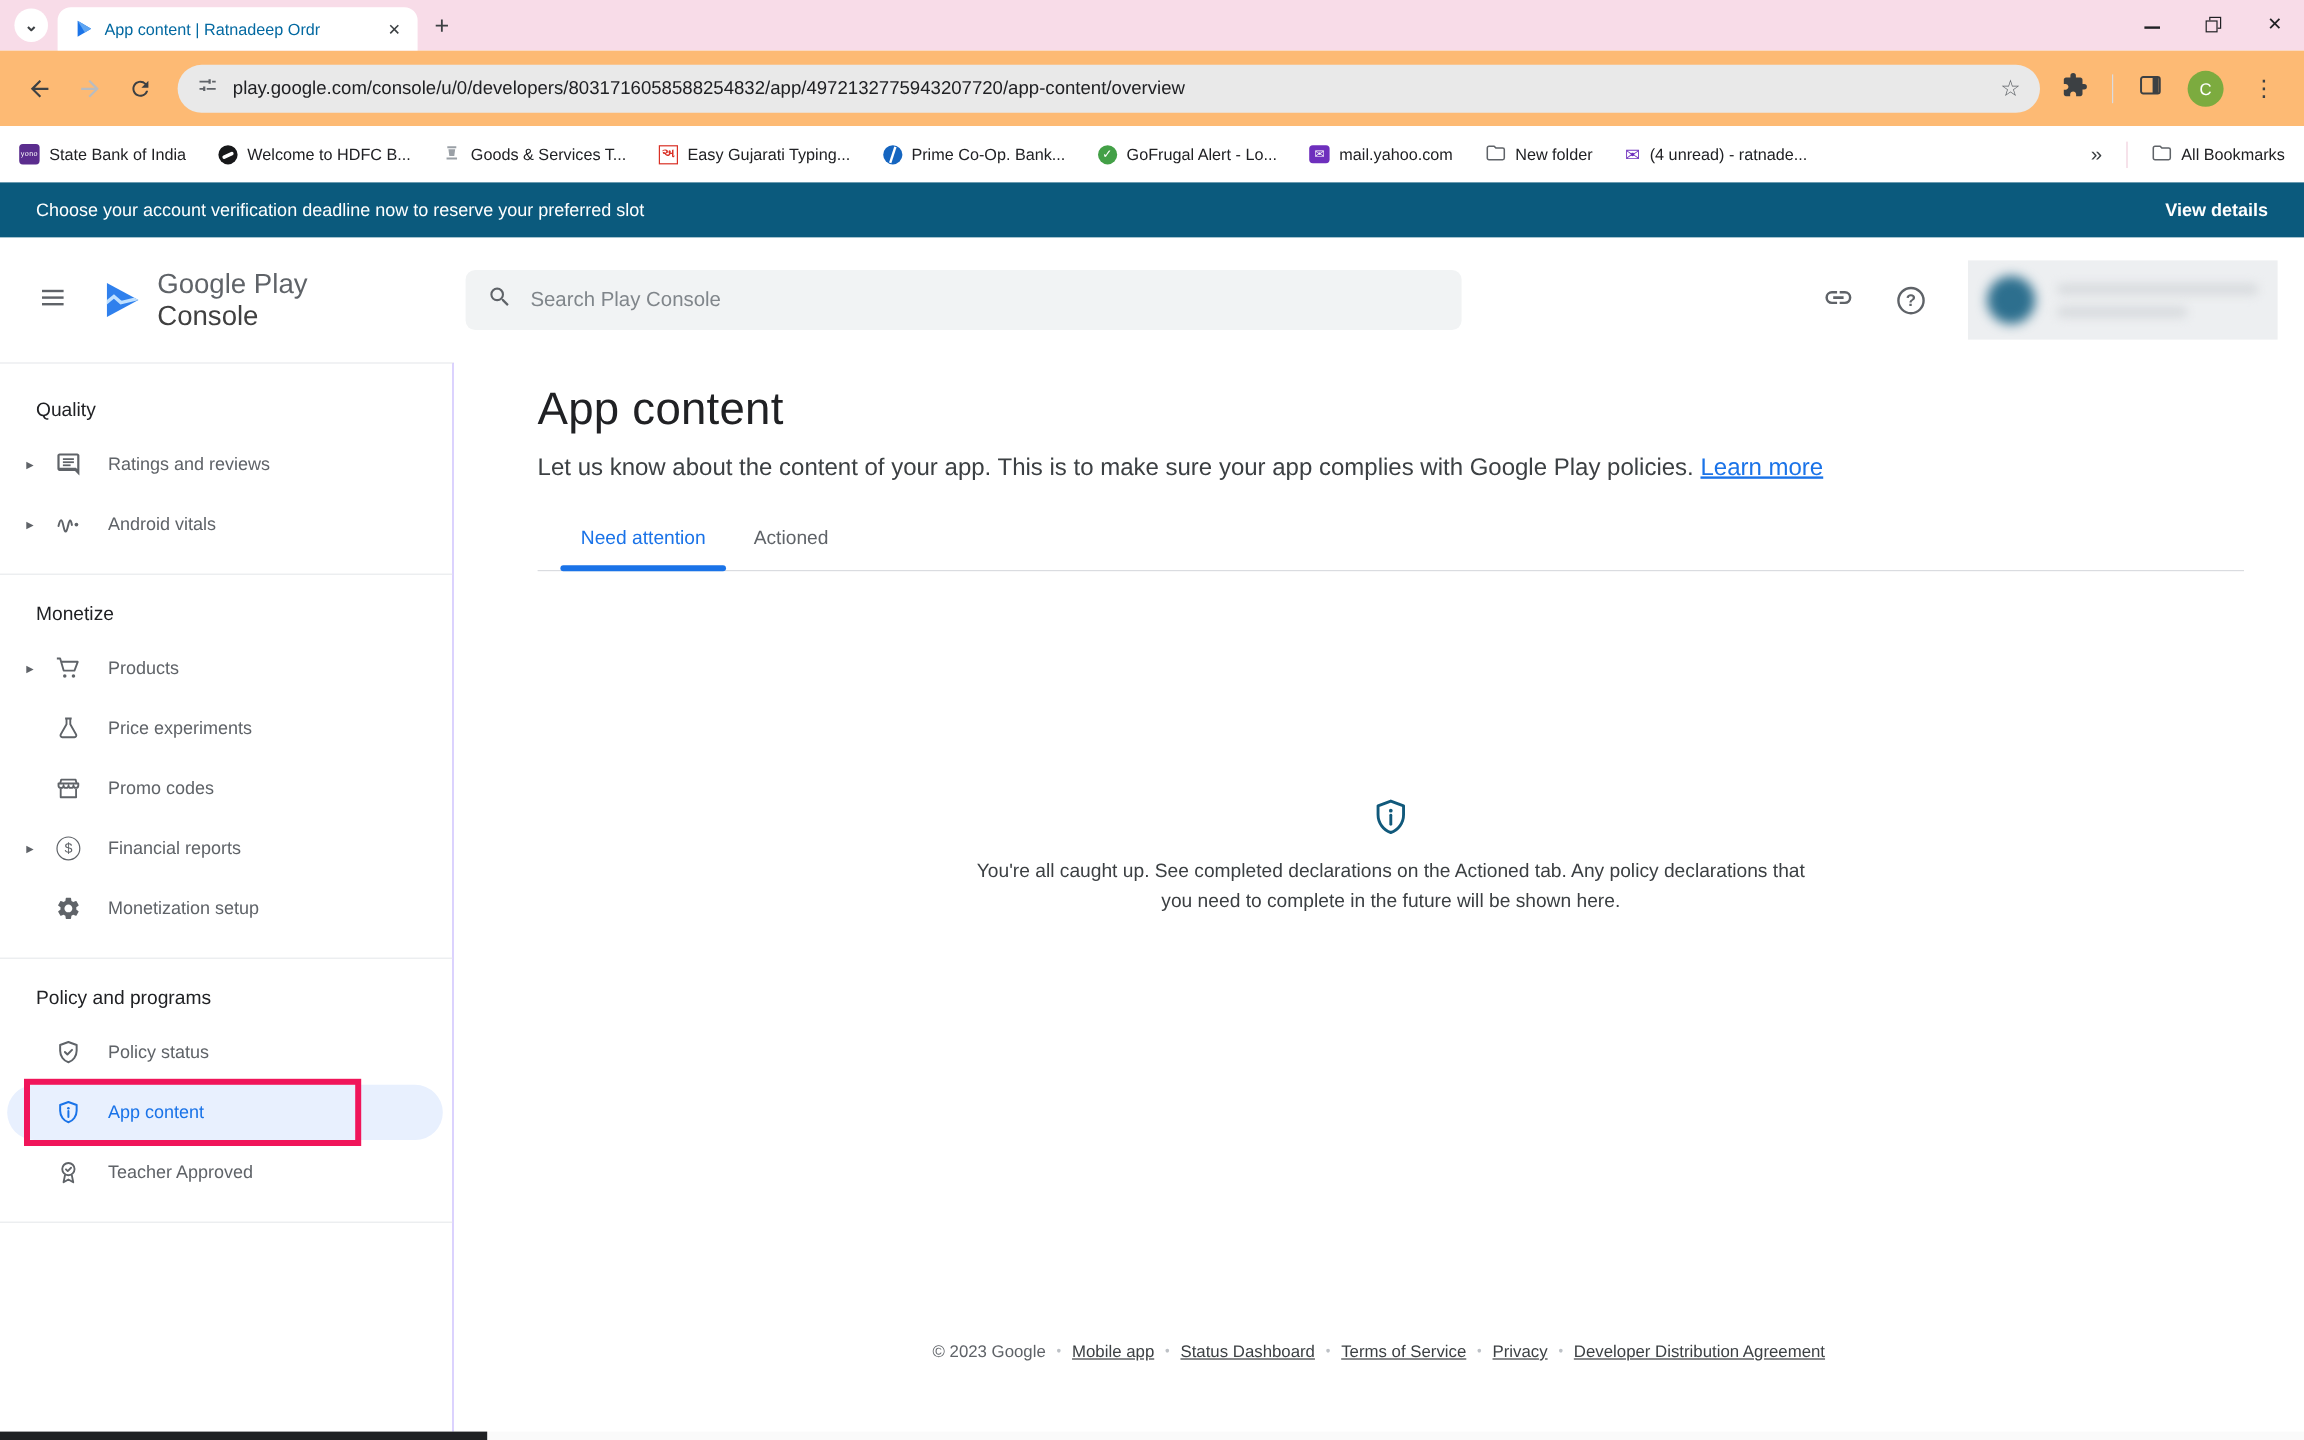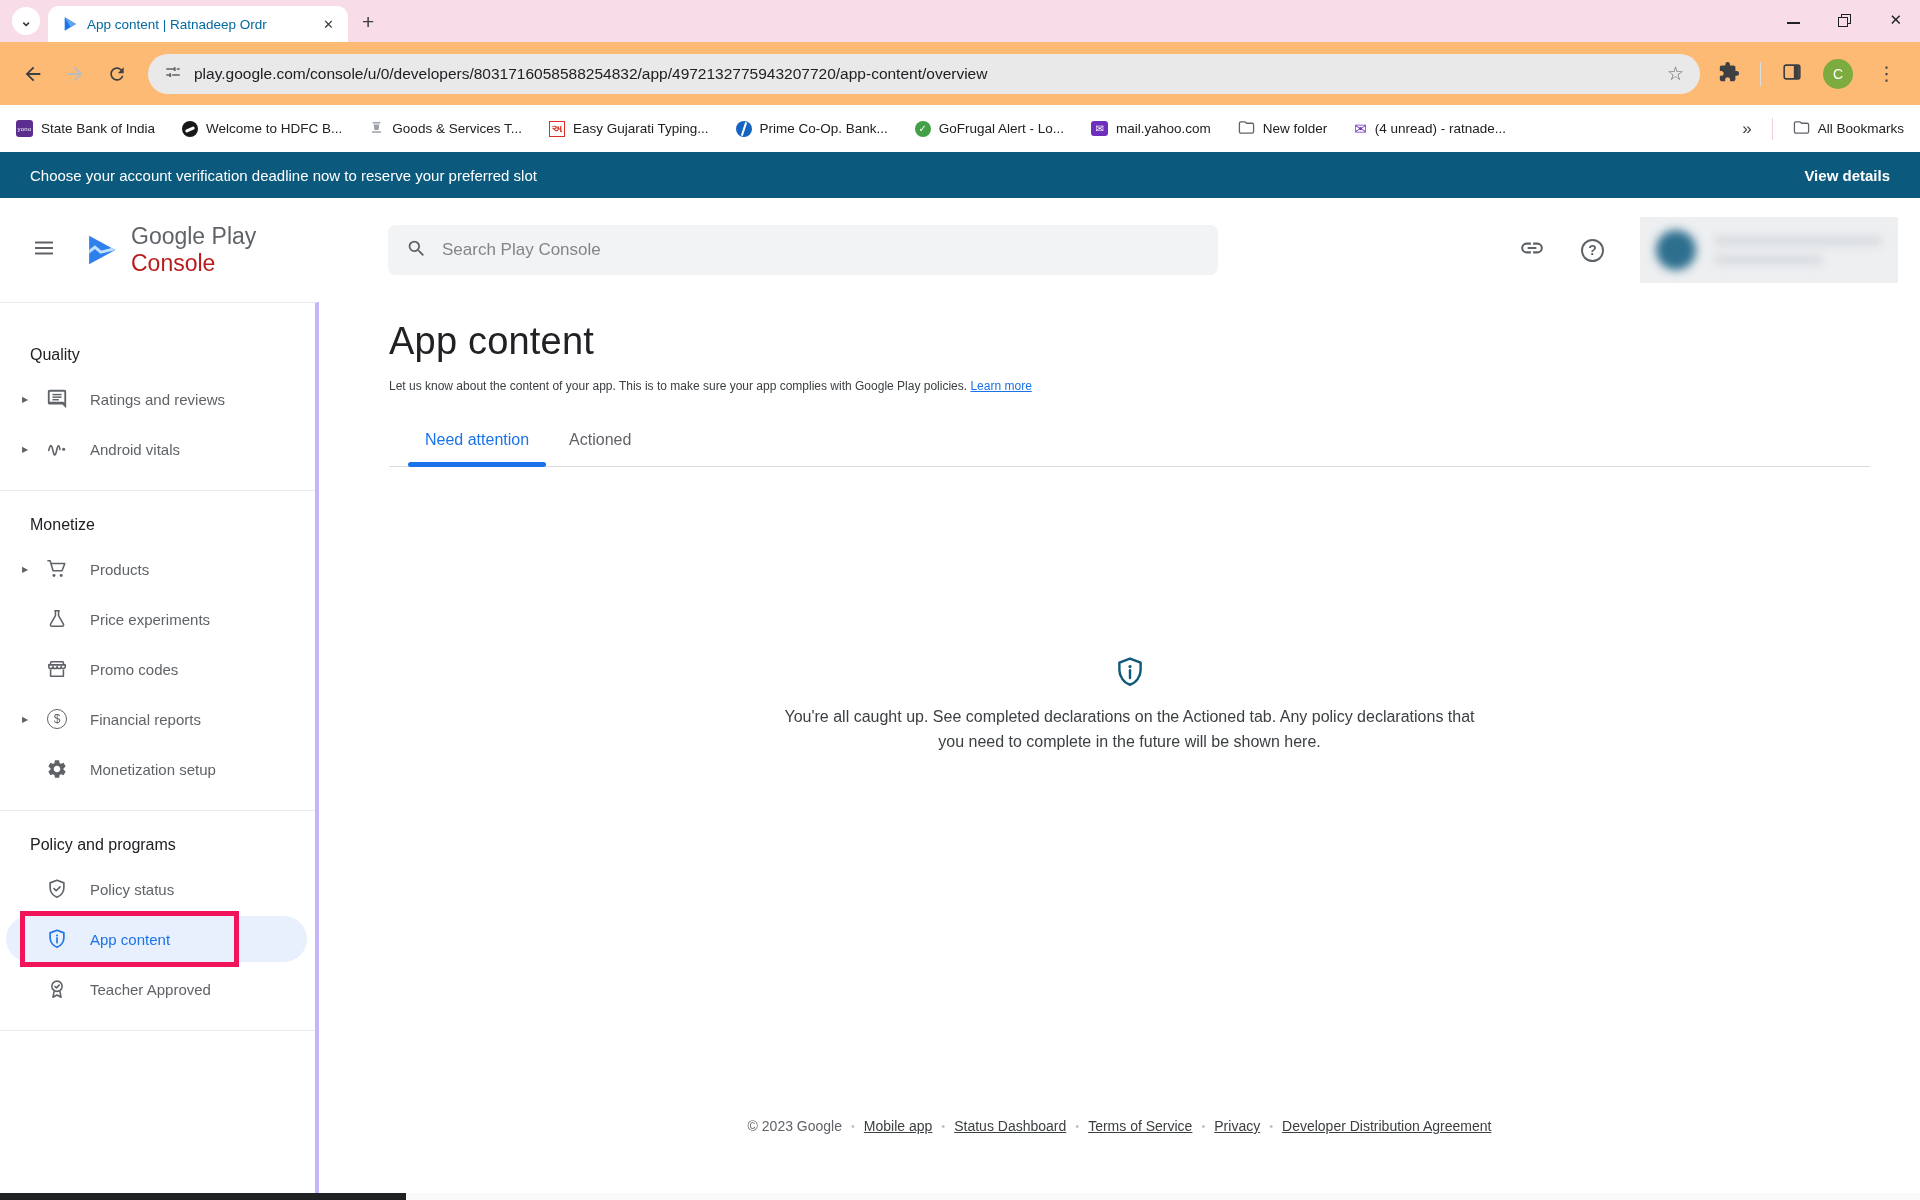--- a/index.html
+++ b/index.html
@@ -56,56 +56,56 @@
   
   .banner { height:46px; background:#0b5a7d; color:#fff; display:flex; align-items:center; padding:0 30px; font-size:15px; }
   .banner-action { margin-left:auto; font-weight:bold; font-size:15px; }
 
   
   .app-header { height:104px; display:flex; align-items:center; background:#fff; }
   .header-left { width:330px; display:flex; align-items:center; padding-left:32px; gap:28px; flex-shrink:0; }
   .logo { display:flex; align-items:center; gap:12px; }
   .logo-text { font-size:23px; }
   .logo-gray { color:#5f6368; }
-  .logo-blue { color:#b91c1c; }
+  .logo-blue { color:#404040; }
   .search-pill { width:830px; height:50px; background:#f1f3f4; border-radius:8px; margin-left:58px;
      display:flex; align-items:center; padding:0 18px; gap:15px; }
   .search-placeholder { font-size:17px; color:#80868b; }
   .header-right { margin-left:auto; display:flex; align-items:center; gap:36px; padding-right:22px; }
   .help-circle { width:23px; height:23px; border:2px solid #5f6368; border-radius:50%; color:#5f6368;
      display:flex; align-items:center; justify-content:center; font-size:14px; font-weight:bold; }
   .profile-chip { width:258px; height:66px; background:#edeff1; display:flex; align-items:center; padding:0 16px; gap:18px; overflow:hidden; }
   .p-avatar { width:40px; height:40px; border-radius:50%; background:#2d6f8e; filter:blur(5px); flex-shrink:0; }
   .p-lines { flex:1; display:flex; flex-direction:column; gap:9px; }
   .p-line { height:10px; background:#d9dcdf; border-radius:5px; filter:blur(4px); }
   .p-line.short { width:65%; }
 
   
   .layout { display:flex; height:898px; }
-  .sidebar { width:319px; flex-shrink:0; border-top:1px solid #e8eaed; border-right:4px solid #c4b5fd; padding-top:18px; }
+  .sidebar { width:378px; flex-shrink:0; border-top:1px solid #e8eaed; border-right:1px solid #c4b5fd; padding-top:6px; }
   .section-title { font-size:16px; color:#202124; padding:25px 0 10px 30px; }
   .nav-item { height:50px; display:flex; align-items:center; padding-left:10px; position:relative; }
   .caret-slot { width:30px; display:flex; align-items:center; justify-content:center; }
   .caret-glyph { font-size:8px; color:#5f6368; }
   .nav-icon { width:26px; display:flex; align-items:center; justify-content:center; margin-left:4px; }
   .nav-label { font-size:15px; color:#5f6368; margin-left:20px; }
   .nav-item.selected::before { content:""; position:absolute; left:6px; right:8px; top:2px; bottom:2px;
      background:#e8f0fe; border-radius:24px; }
   .nav-item.selected .nav-label { color:#1a73e8; position:relative; }
   .nav-item.selected .nav-icon { position:relative; }
   .nav-item > * { position:relative; }
   .side-divider { height:1px; background:#e8eaed; margin-top:16px; }
   .dollar-circle { width:20px; height:20px; border:1.9px solid #5f6368; border-radius:50%; color:#5f6368;
      font-size:12px; display:flex; align-items:center; justify-content:center; }
   .annotation-box { position:absolute; left:20px; right:76px; top:-3px; bottom:-3px; border:5px solid #f0155a; z-index:5; }
 
   
   .main { flex:1; padding:18px 50px 0 70px; position:relative; }
   .page-title { font-size:38px; font-weight:400; color:#202124; letter-spacing:.2px; }
-  .page-desc { margin-top:16px; font-size:12px; color:#3c4043; }
+  .page-desc { margin-top:16px; font-size:20px; color:#3c4043; }
   .learn-more { color:#1a73e8; text-decoration:underline; }
   .tabs { margin-top:38px; border-bottom:1px solid #dadce0; display:flex; gap:40px; padding-left:36px; }
   .tab-item { padding-bottom:17px; font-size:16px; color:#5f6368; position:relative; }
   .tab-item.active { color:#1a73e8; }
   .tab-item.active::after { content:""; position:absolute; left:-17px; right:-17px; bottom:-1px; height:5px;
      border-radius:5px; background:#1a73e8; }
   .empty-state { width:700px; margin:188px auto 0; text-align:center; }
   .empty-icon { display:inline-flex; }
   .empty-text { margin-top:12px; font-size:16px; color:#3c4043; line-height:1.55; }
   .footer { position:absolute; left:0; right:0; top:816px; display:flex; justify-content:center; align-items:center;

